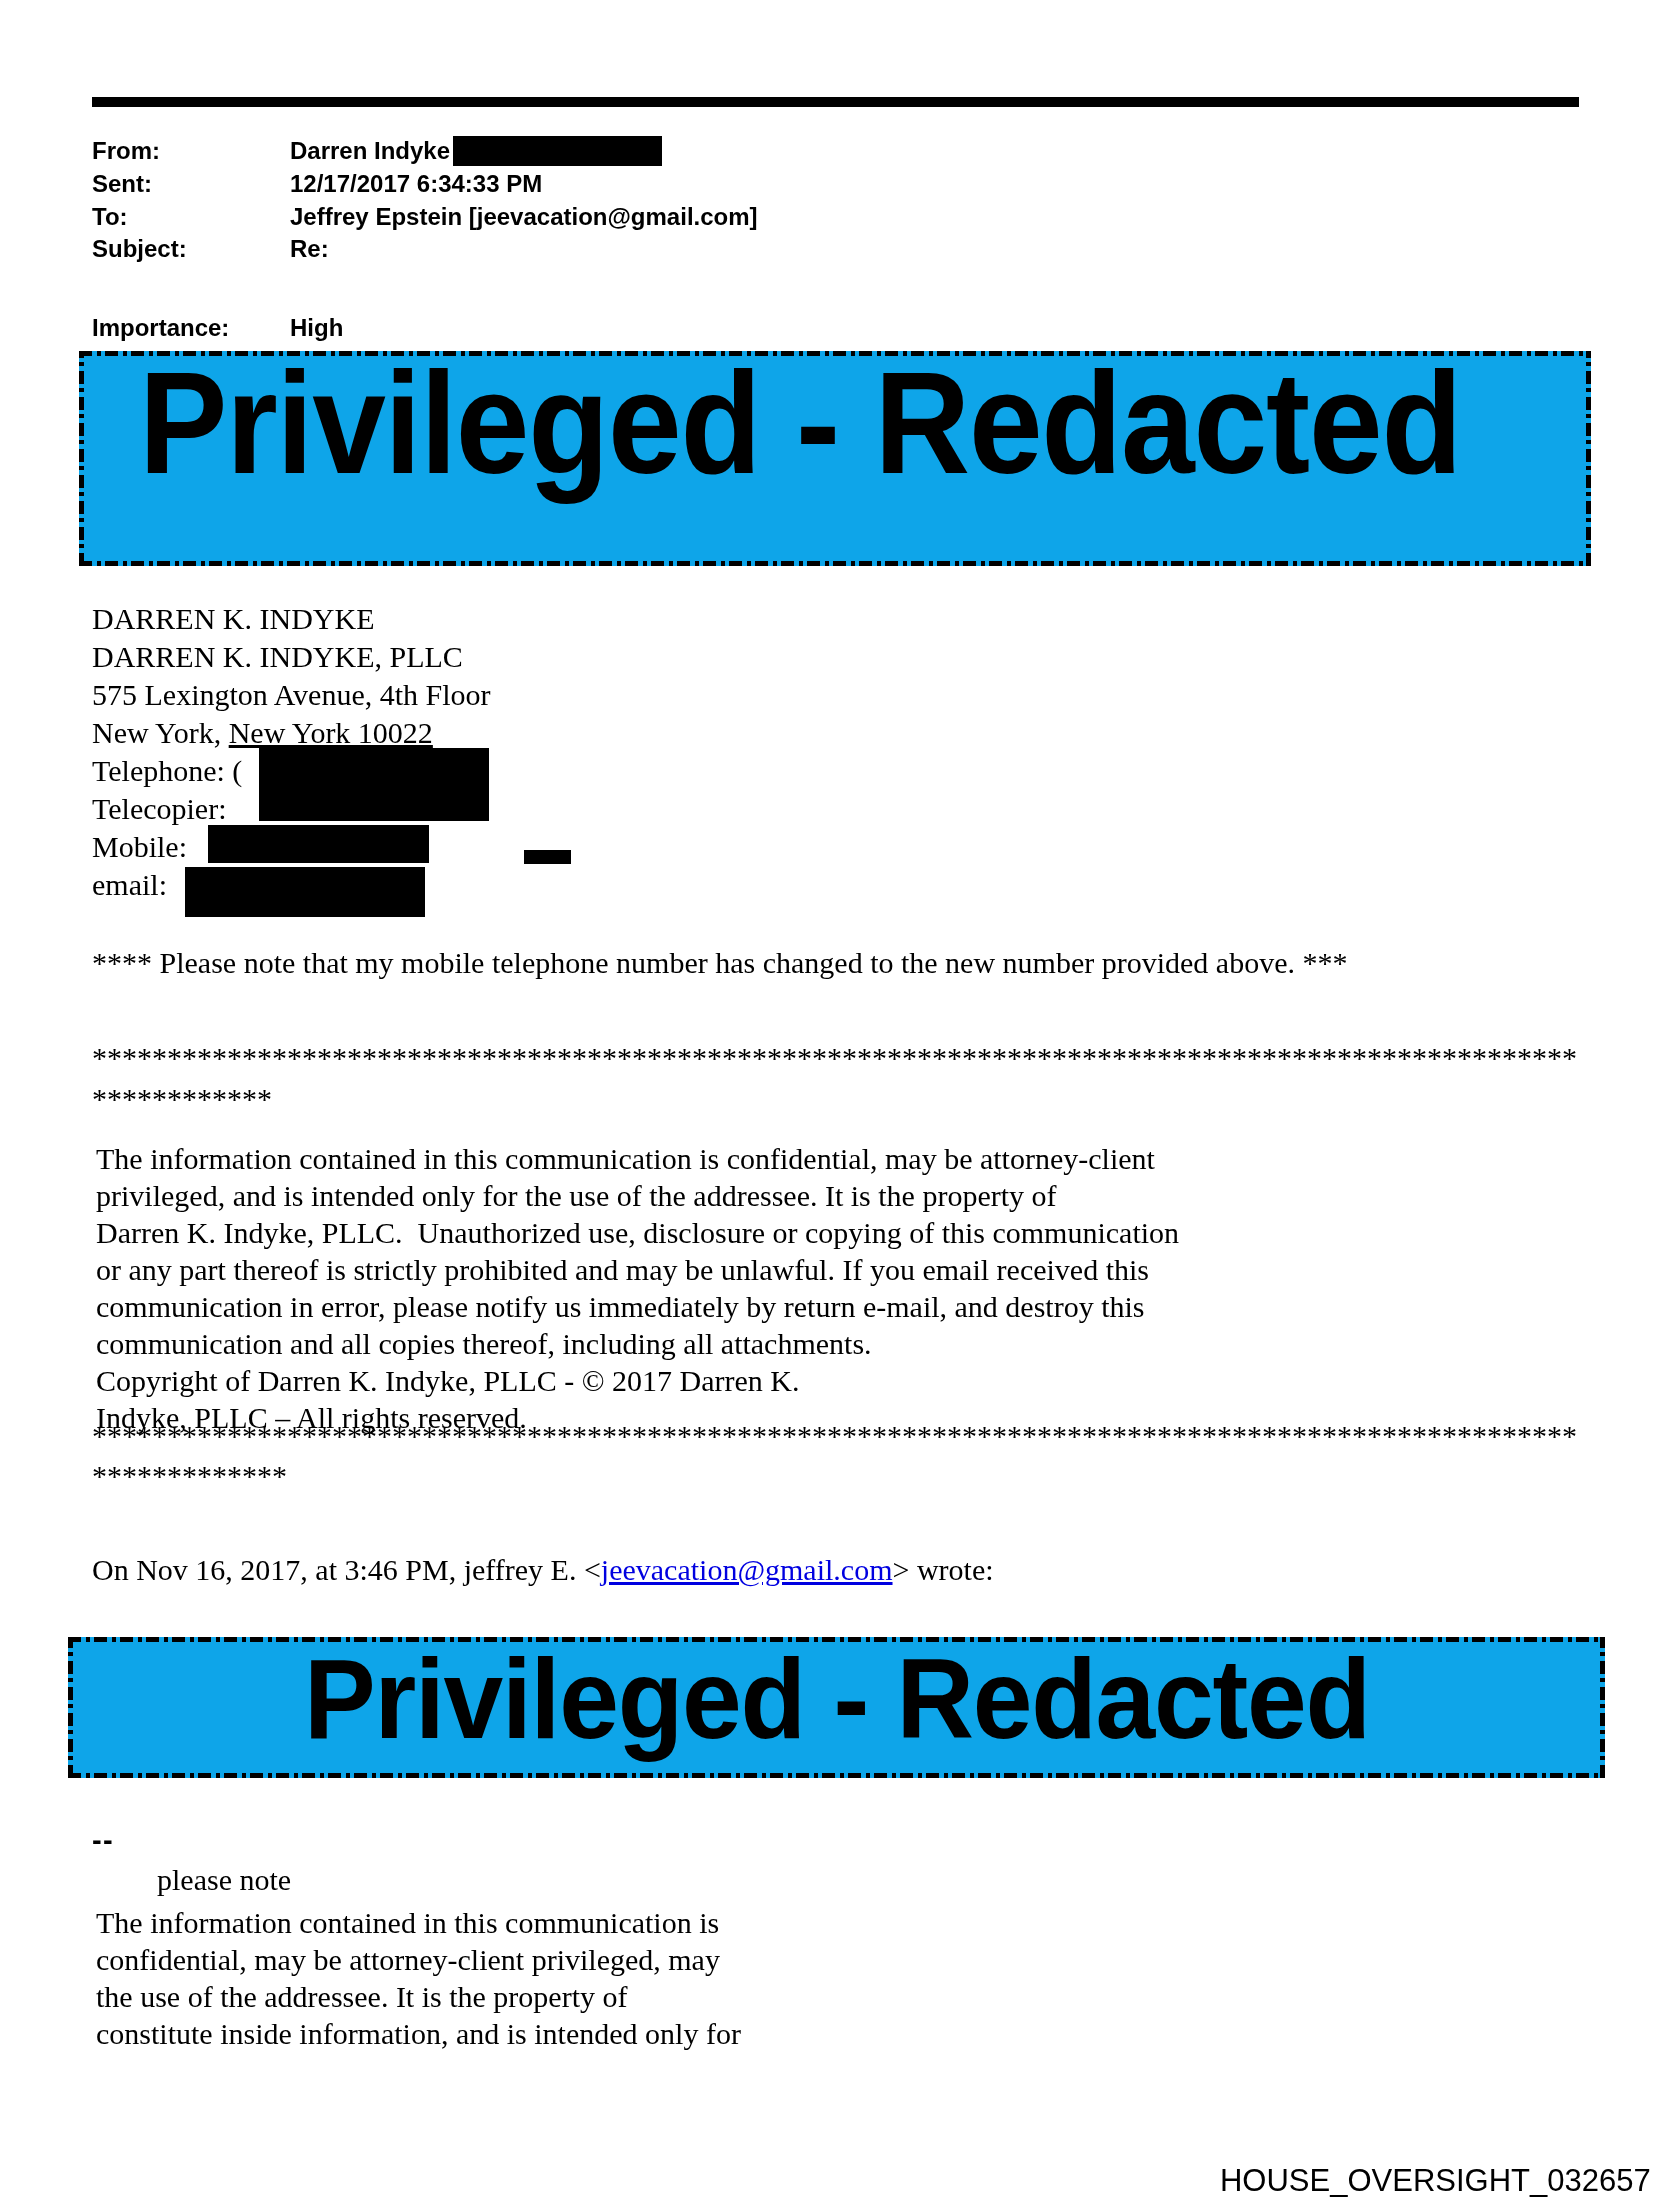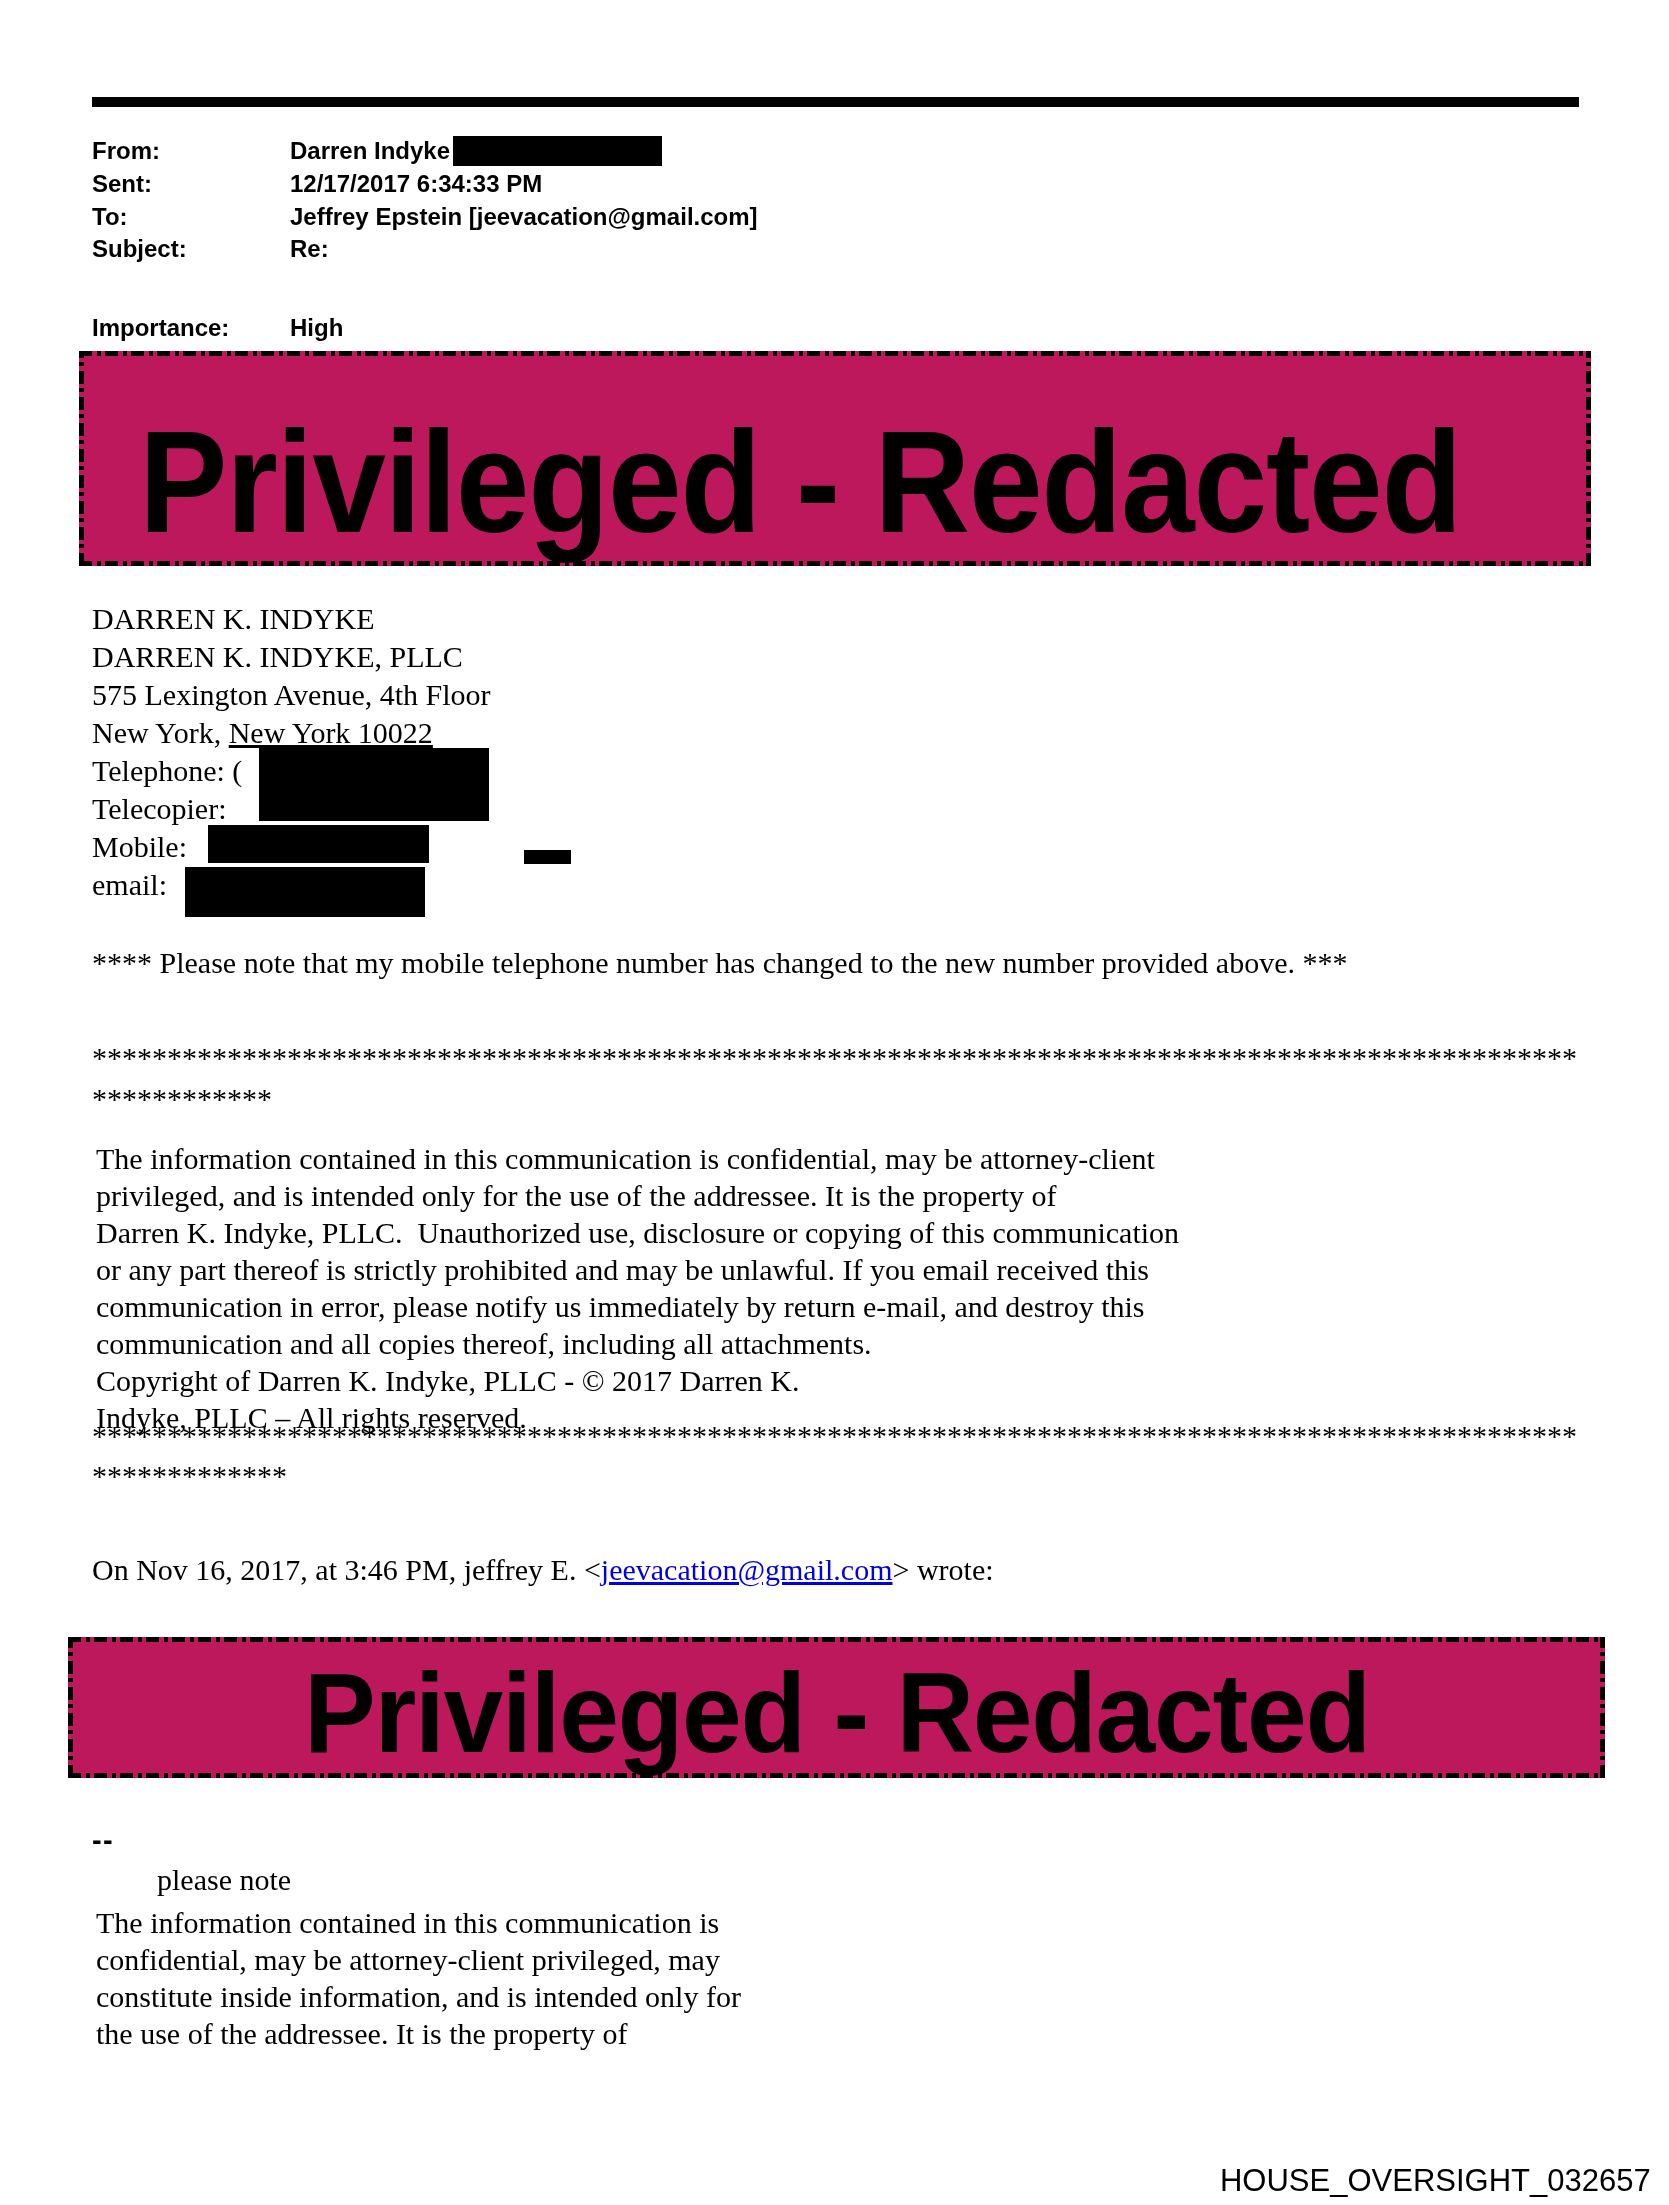--- a/index.html
+++ b/index.html
@@ -16,21 +16,21 @@
   .top-rule{position:absolute;left:92px;top:97px;width:1487px;height:9.8px;background:#000;}
 
   
   .hdr-row{position:absolute;left:92px;font-family:"Liberation Sans",sans-serif;font-size:24px;line-height:30px;white-space:nowrap;}
   .hdr-label{display:inline-block;width:182px;font-weight:700;}
   .hdr-value{font-weight:700;margin-left:16px;}
   .rb{display:inline-block;background:#000;vertical-align:middle;}
   .rb-from{width:209px;height:30px;margin-left:2.6px;margin-top:-3.9px;}
 
   
-  .stamp-box{position:absolute;box-sizing:border-box;display:flex;align-items:flex-end;background:#be185d;}
+  .stamp-box{position:absolute;box-sizing:border-box;display:flex;align-items:flex-start;background:#0ea5e9;}
   .edge{position:absolute;}
   .edge-h{left:0;right:0;height:4.6px;background-image:repeating-linear-gradient(90deg,#000 0 13px,transparent 13px 17.7px,#000 17.7px 21.6px,transparent 21.6px 26px);}
   .edge-v{top:0;bottom:0;width:4.6px;background-image:repeating-linear-gradient(0deg,#000 0 13px,transparent 13px 17.7px,#000 17.7px 21.6px,transparent 21.6px 26px);}
   .edge-t{top:0;}.edge-b{bottom:0;}.edge-l{left:0;}.edge-r{right:0;}
   .stamp-text{font-family:"Liberation Sans",sans-serif;font-weight:700;white-space:nowrap;letter-spacing:-1.3px;}
   .stamp-1{left:79px;top:351px;width:1512px;height:215px;}
   .stamp-1 .stamp-text{font-size:144px;transform:scaleX(0.92);transform-origin:left center;margin-left:60px;margin-top:-10.5px;}
   .stamp-2{left:68px;top:1637px;width:1537px;height:141px;justify-content:center;}
   .stamp-2 .stamp-text{font-size:113px;transform:scaleX(0.95);transform-origin:center center;margin-top:-2.6px;}
 
@@ -135,20 +135,20 @@
     <i class="edge edge-v edge-l"></i>
     <i class="edge edge-v edge-r"></i>
     <div class="stamp-text">Privileged - Redacted</div>
   </div>
 
   <div class="sig-dashes">--</div>
   <div class="please-note">please note</div>
   <div class="para" style="top:1904px;">
     <div class="doc-line">The information contained in this communication is</div>
     <div class="doc-line">confidential, may be attorney-client privileged, may</div>
+    <div class="doc-line">the use of the addressee. It is the property of</div>
     <div class="doc-line">constitute inside information, and is intended only for</div>
-    <div class="doc-line">the use of the addressee. It is the property of</div>
   </div>
 
   <div class="bates">HOUSE_OVERSIGHT_032657</div>
 
 </div>
 
 
 </body></html>

